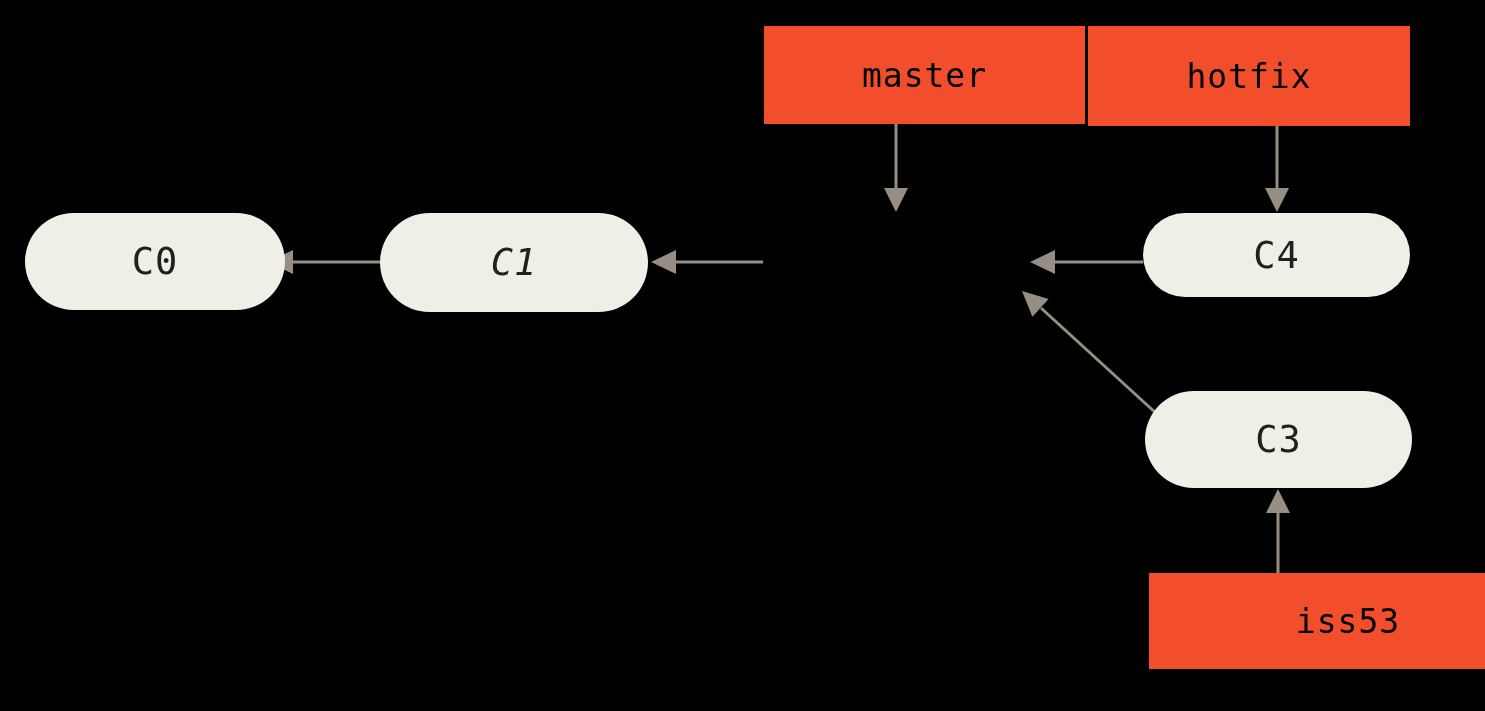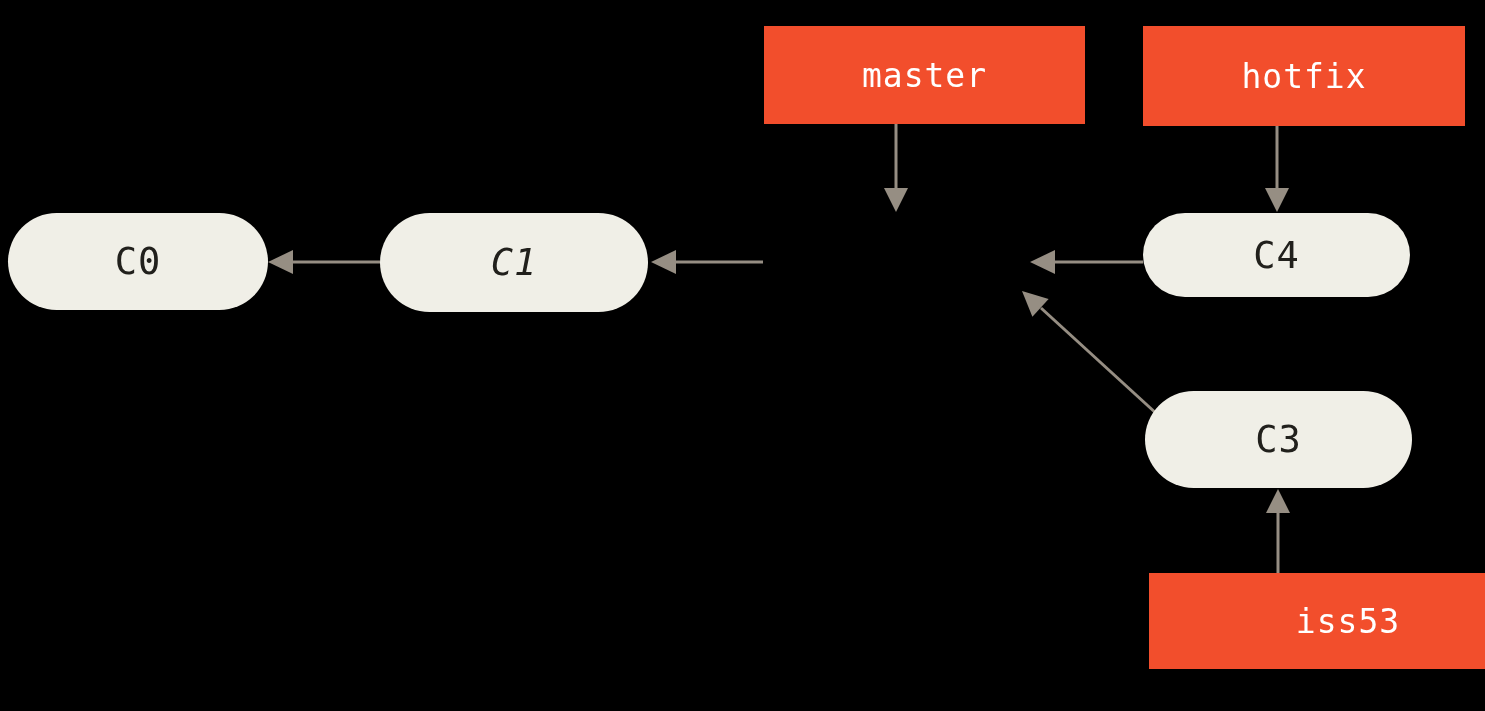--- a/index.html
+++ b/index.html
@@ -44,21 +44,21 @@
     line-height: 1;
     letter-spacing: 1px;
   }
   .branch {
     position: absolute;
     z-index: 2;
     background: #F24E2C;
     display: flex;
     align-items: center;
     justify-content: center;
-    color: #ffffff;
+    color: #000000;
     font-size: 33px;
     line-height: 1;
     letter-spacing: 1px;
   }
 </style>
 </head>
 <body>
 
 <div class="canvas">
 
@@ -97,29 +97,29 @@
     <g>
       <line x1="1278" y1="578" x2="1278" y2="511"></line>
       <polygon points="1278,489 1266,513 1290,513"></polygon>
     </g>
   </svg>
 
   <div class="branch" style="left:764px; top:26px; width:321px; height:98px;">
     <span>master</span>
   </div>
 
-  <div class="branch" style="left:1143px; top:26px; width:322px; height:100px;">
+  <div class="branch" style="left:1088px; top:26px; width:322px; height:100px;">
     <span>hotfix</span>
   </div>
 
   <div class="branch" style="left:1149px; top:573px; width:318px; height:96px;padding-left:40px;">
     <span>iss53</span>
   </div>
 
-  <div class="commit" style="left:8px; top:213px; width:260px; height:97px;">
+  <div class="commit" style="left:25px; top:213px; width:260px; height:97px;">
     <span>C0</span>
   </div>
 
   <div class="commit" style="left:380px; top:213px; width:268px; height:99px;font-style:italic;">
     <span>C1</span>
   </div>
 
 
   <div class="commit" style="left:1143px; top:213px; width:267px; height:84px;">
     <span>C4</span>

